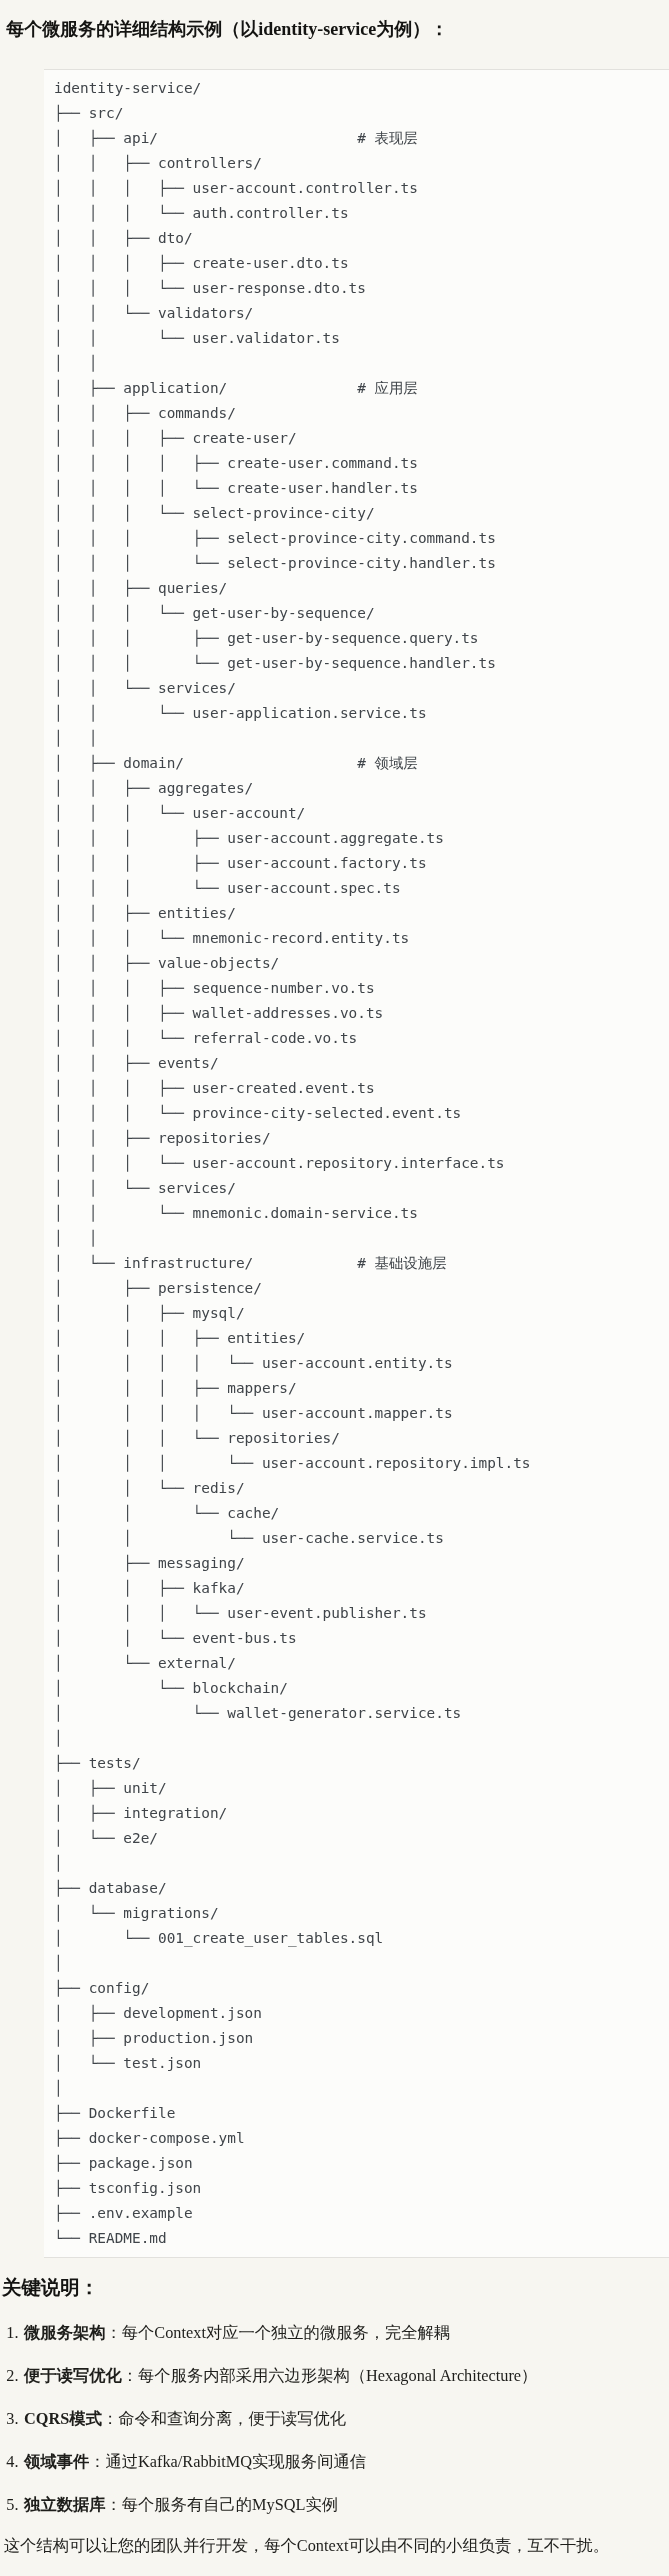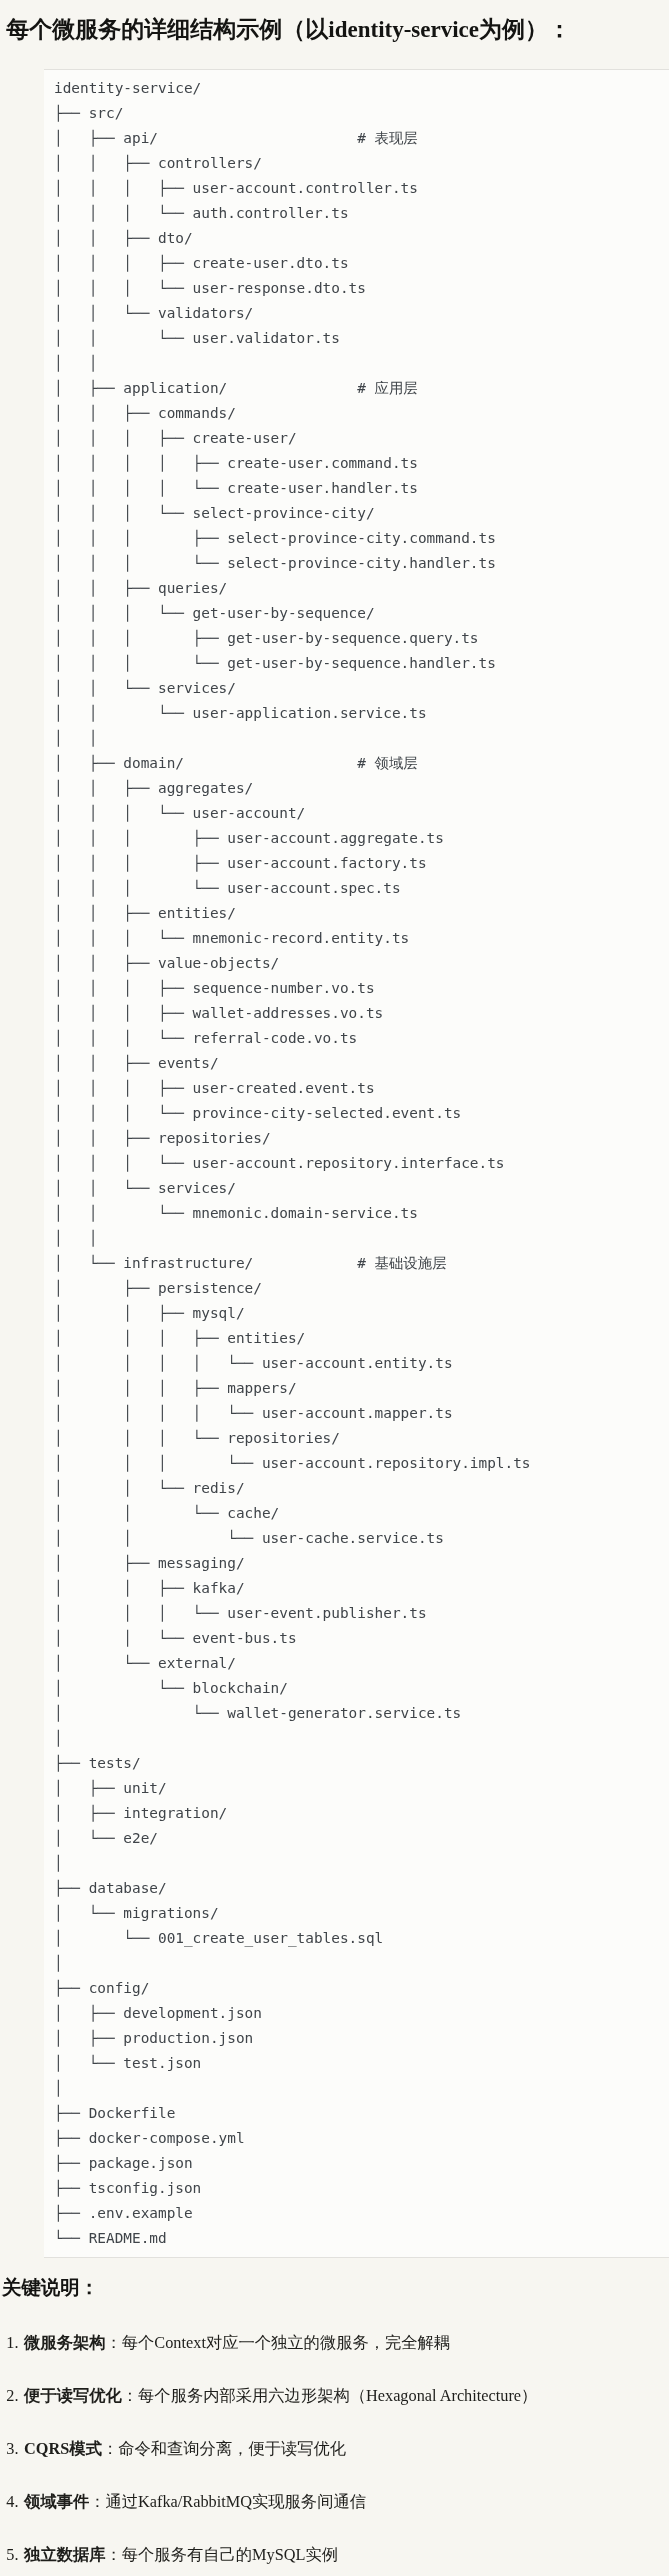--- a/index.html
+++ b/index.html
@@ -8,21 +8,21 @@
   }
   body {
     width: 669px;
     min-height: 2576px;
     background: #f7f6f1;
     color: #1e1e1b;
     font-family: "Liberation Serif", serif;
     box-sizing: border-box;
   }
   .page-title {
-    font-size: 23px;
+    font-size: 18px;
     line-height: 27.5px;
     font-weight: 700;
     color: #141412;
     margin: 0;
     padding: 16.3px 7.5px 0 6.3px;
   }
   .code-block {
     margin-top: 25px;
     background: #fcfcfa;
     border-top: 0.6px solid #e2e1dd;
@@ -43,21 +43,21 @@
     font-size: 19.4px;
     line-height: 25px;
     font-weight: 700;
     color: #141412;
     margin: 16.3px 0 0;
     padding: 0 2px;
   }
   .note-item {
     font-size: 16.3px;
     line-height: 21px;
-    margin-top: 32px;
+    margin-top: 22px;
     padding: 0 6.3px;
   }
   .note-item .num {
     margin-right: 5.6px;
   }
   .note-item strong {
     font-weight: 700;
   }
   .closing-note {
     font-size: 16.3px;

